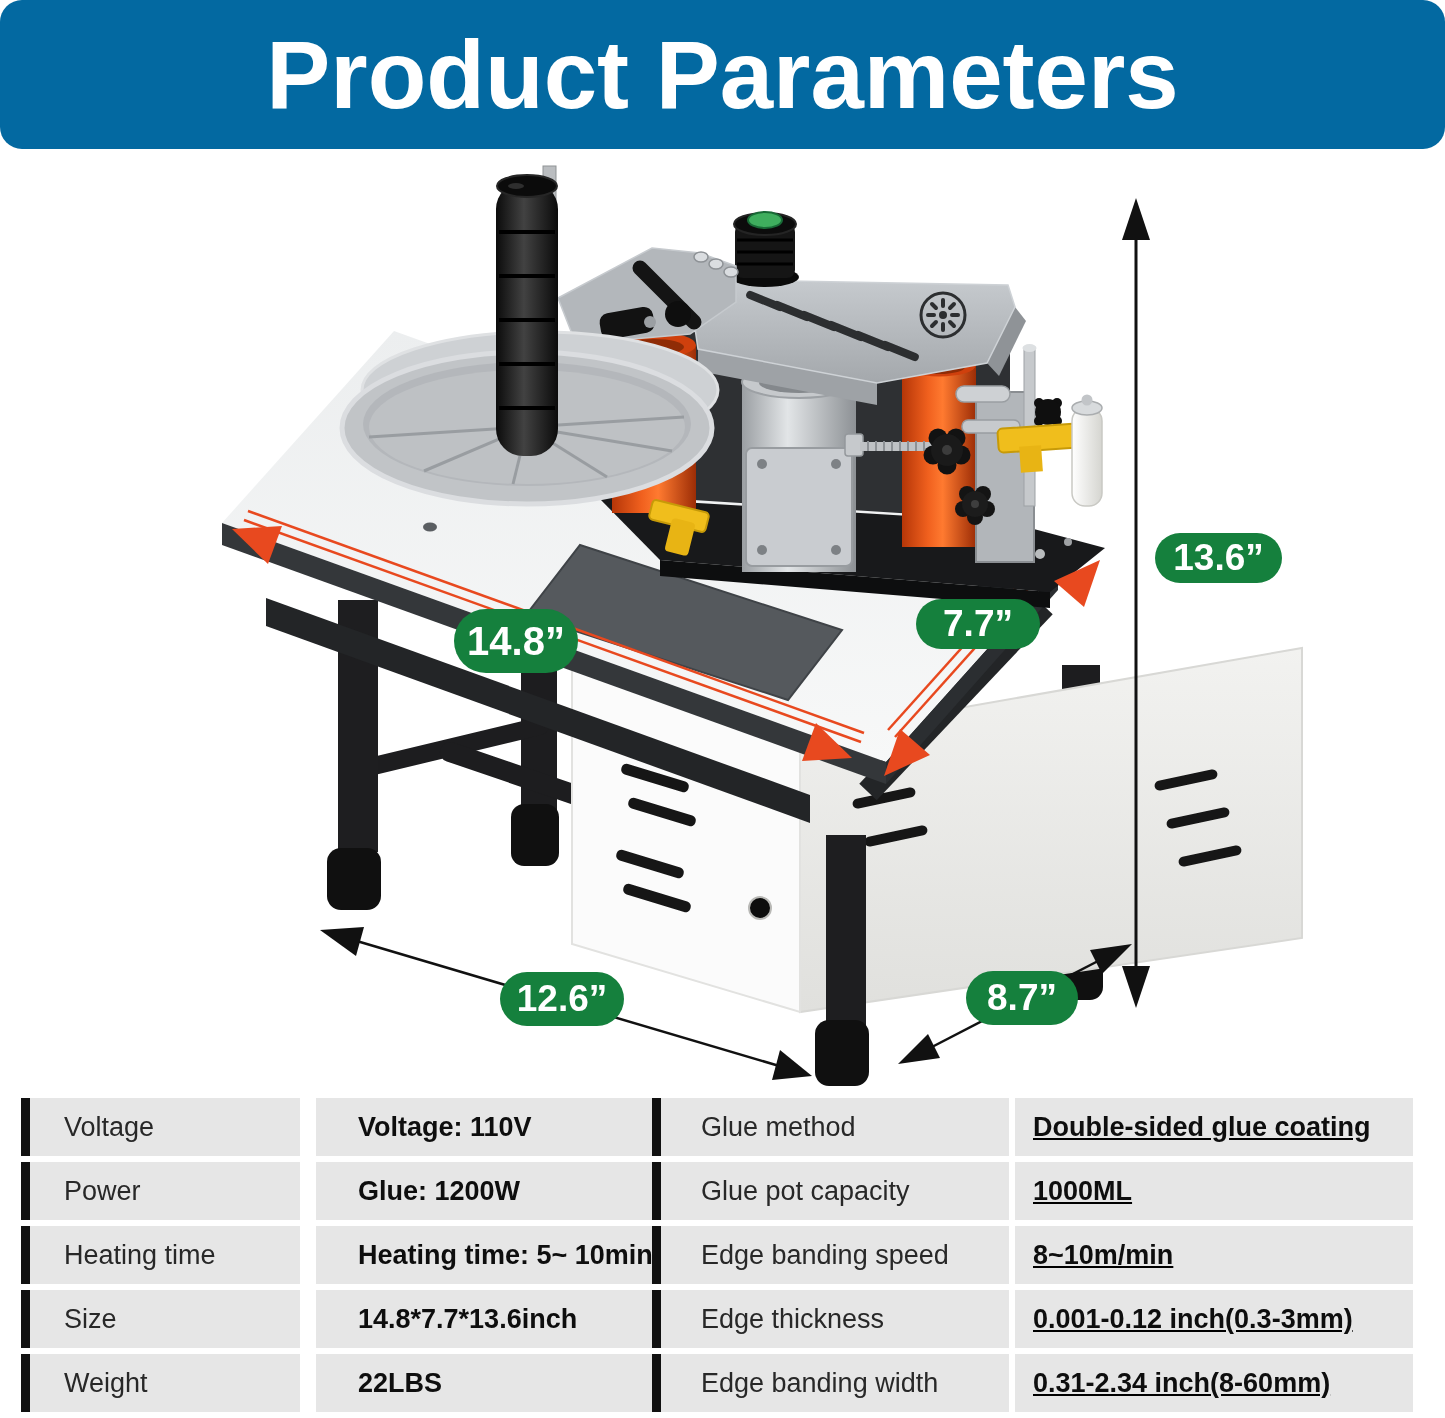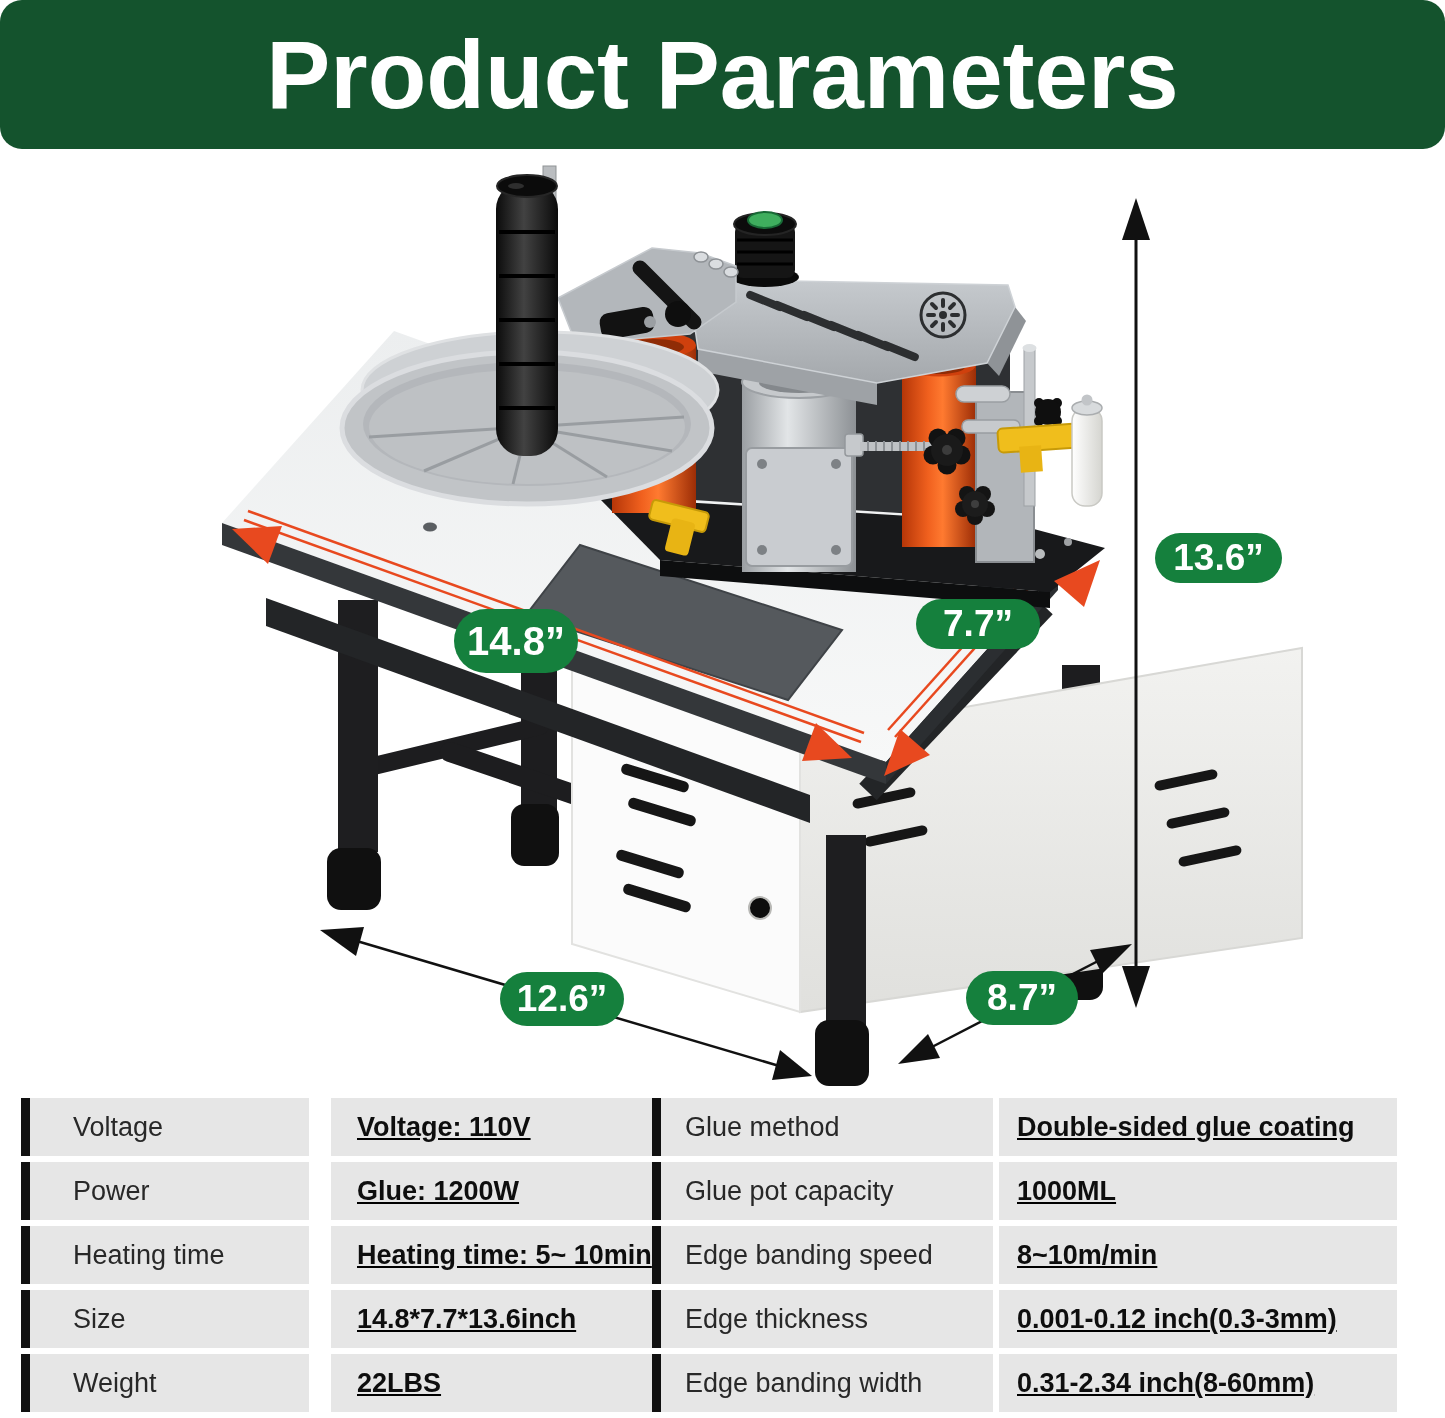--- a/index.html
+++ b/index.html
@@ -1,37 +1,37 @@
 <!DOCTYPE html>
 <html><head>
 <meta charset="utf-8">
 <style>
   html,body{margin:0;padding:0;background:#fff;}
   .page{position:relative;width:1445px;height:1418px;background:#ffffff;overflow:hidden;
         font-family:"Liberation Sans", sans-serif;}
   
-  .banner{position:absolute;left:0;top:0;width:1445px;height:149px;background:#14532d;
+  .banner{position:absolute;left:0;top:0;width:1445px;height:149px;background:#0369a1;
           border-radius:22px;display:flex;align-items:center;justify-content:center;}
   .banner h1{margin:0;color:#fff;font-size:96px;font-weight:bold;letter-spacing:0px;
              font-family:"Liberation Sans", sans-serif;}
   
   .art{position:absolute;left:0;top:150px;width:1445px;height:950px;}
   .dim-pill{position:absolute;background:#15803d;color:#fff;font-weight:bold;
             display:flex;align-items:center;justify-content:center;border-radius:999px;
             letter-spacing:0px;}
   
   .spec-group{position:absolute;}
   .spec-row{display:flex;align-items:stretch;height:58px;margin-bottom:6px;}
   .accent-bar{width:9px;background:#111;flex:0 0 9px;}
   .cell{background:#E6E6E6;display:flex;align-items:center;}
   .lbl{font-size:27px;color:#282828;font-weight:normal;}
   .val{font-size:27px;color:#0e0e0e;font-weight:bold;}
-  .lgroup .cell.label{width:236px;margin-left:0;padding-left:43px;}
-  .lgroup .cell.value{width:341px;margin-left:22px;padding-left:26px;text-decoration:underline;}
-  .rgroup .cell.label{width:308px;margin-left:0;padding-left:24px;}
+  .lgroup .cell.label{width:236px;margin-left:0;padding-left:34px;}
+  .lgroup .cell.value{width:341px;margin-left:16px;padding-left:42px;}
+  .rgroup .cell.label{width:308px;margin-left:0;padding-left:40px;}
   .rgroup .cell.value{width:380px;margin-left:6px;padding-left:18px;text-decoration:underline;}
 </style>
 </head>
 <body>
 
 <div class="page">
 
   <div class="banner">
     <h1>Product Parameters</h1>
   </div>

